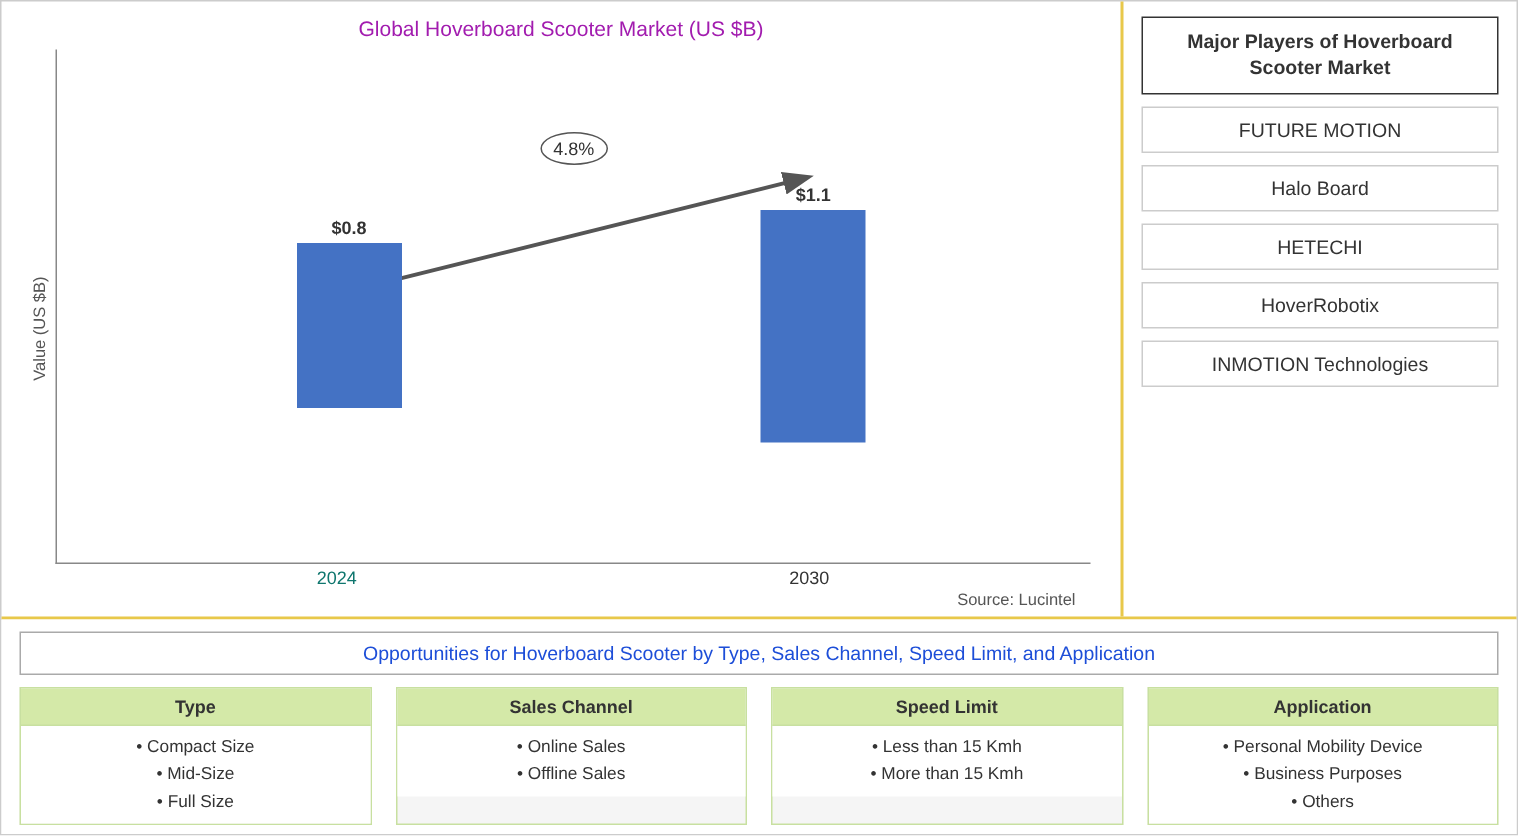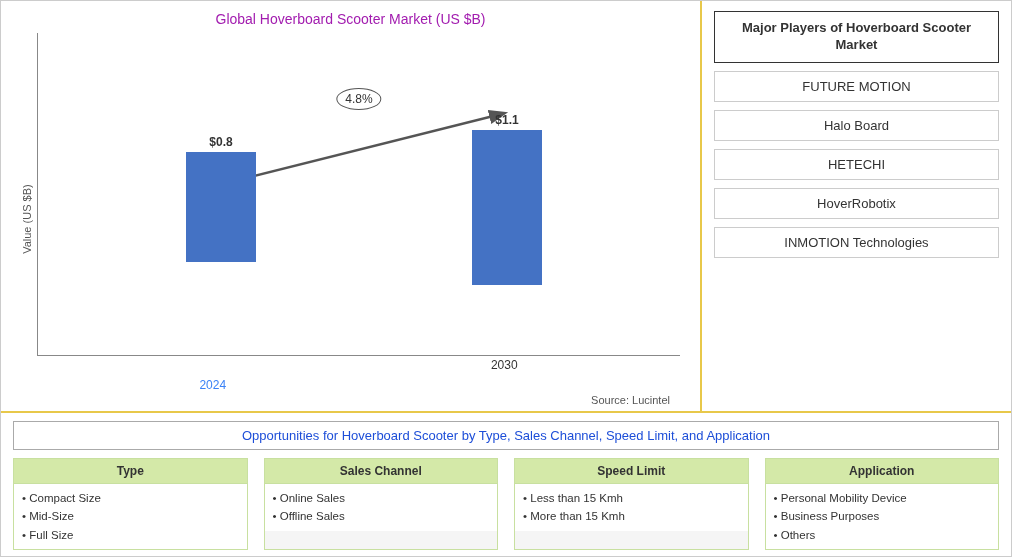--- a/index.html
+++ b/index.html
@@ -104,21 +104,21 @@
       border: 1.5px solid #555;
       border-radius: 50%;
       padding: 3px 8px;
       font-size: 12px;
       color: #333;
       background: #fff;
       display: inline-block;
     }
     
     .right-panel {
-      width: 309px;
+      width: 262px;
       display: flex;
       flex-direction: column;
       padding: 10px 12px;
       gap: 8px;
     }
     .major-players-title {
       border: 1.5px solid #333;
       padding: 8px 10px;
       text-align: center;
       font-size: 13px;
@@ -162,20 +162,21 @@
       text-align: center;
       font-size: 12px;
       font-weight: bold;
       color: #333;
       padding: 5px 4px;
       border-bottom: 1px solid #c8e0a0;
     }
     .category-items {
       padding: 5px 8px;
       background: #fff;
+      text-align: center;
     }
     .category-item {
       font-size: 11.5px;
       color: #333;
       line-height: 1.6;
     }
     .category-item::before {
       content: "• ";
     }
     
@@ -220,21 +221,21 @@
               <div class="bar-value-label">$0.8</div>
               <div class="bar" style="height: 110px;"></div>
             </div>
 
             <div class="bar-group">
               <div class="bar-value-label">$1.1</div>
               <div class="bar" style="height: 155px;"></div>
             </div>
           </div>
           <div class="x-axis-labels">
-            <span style="font-size:12px; color:#3b82f6;margin-top:20px;">2024</span>
+            <span style="font-size:12px; color:#0f766e;">2024</span>
             <span style="font-size:12px; color:#333;">2030</span>
           </div>
           <div class="source-label">Source: Lucintel</div>
         </div>
       </div>
     </div>
 
     <div class="right-panel">
       <div class="major-players-title">Major Players of Hoverboard Scooter Market</div>
       <div class="player-box">FUTURE MOTION</div>

